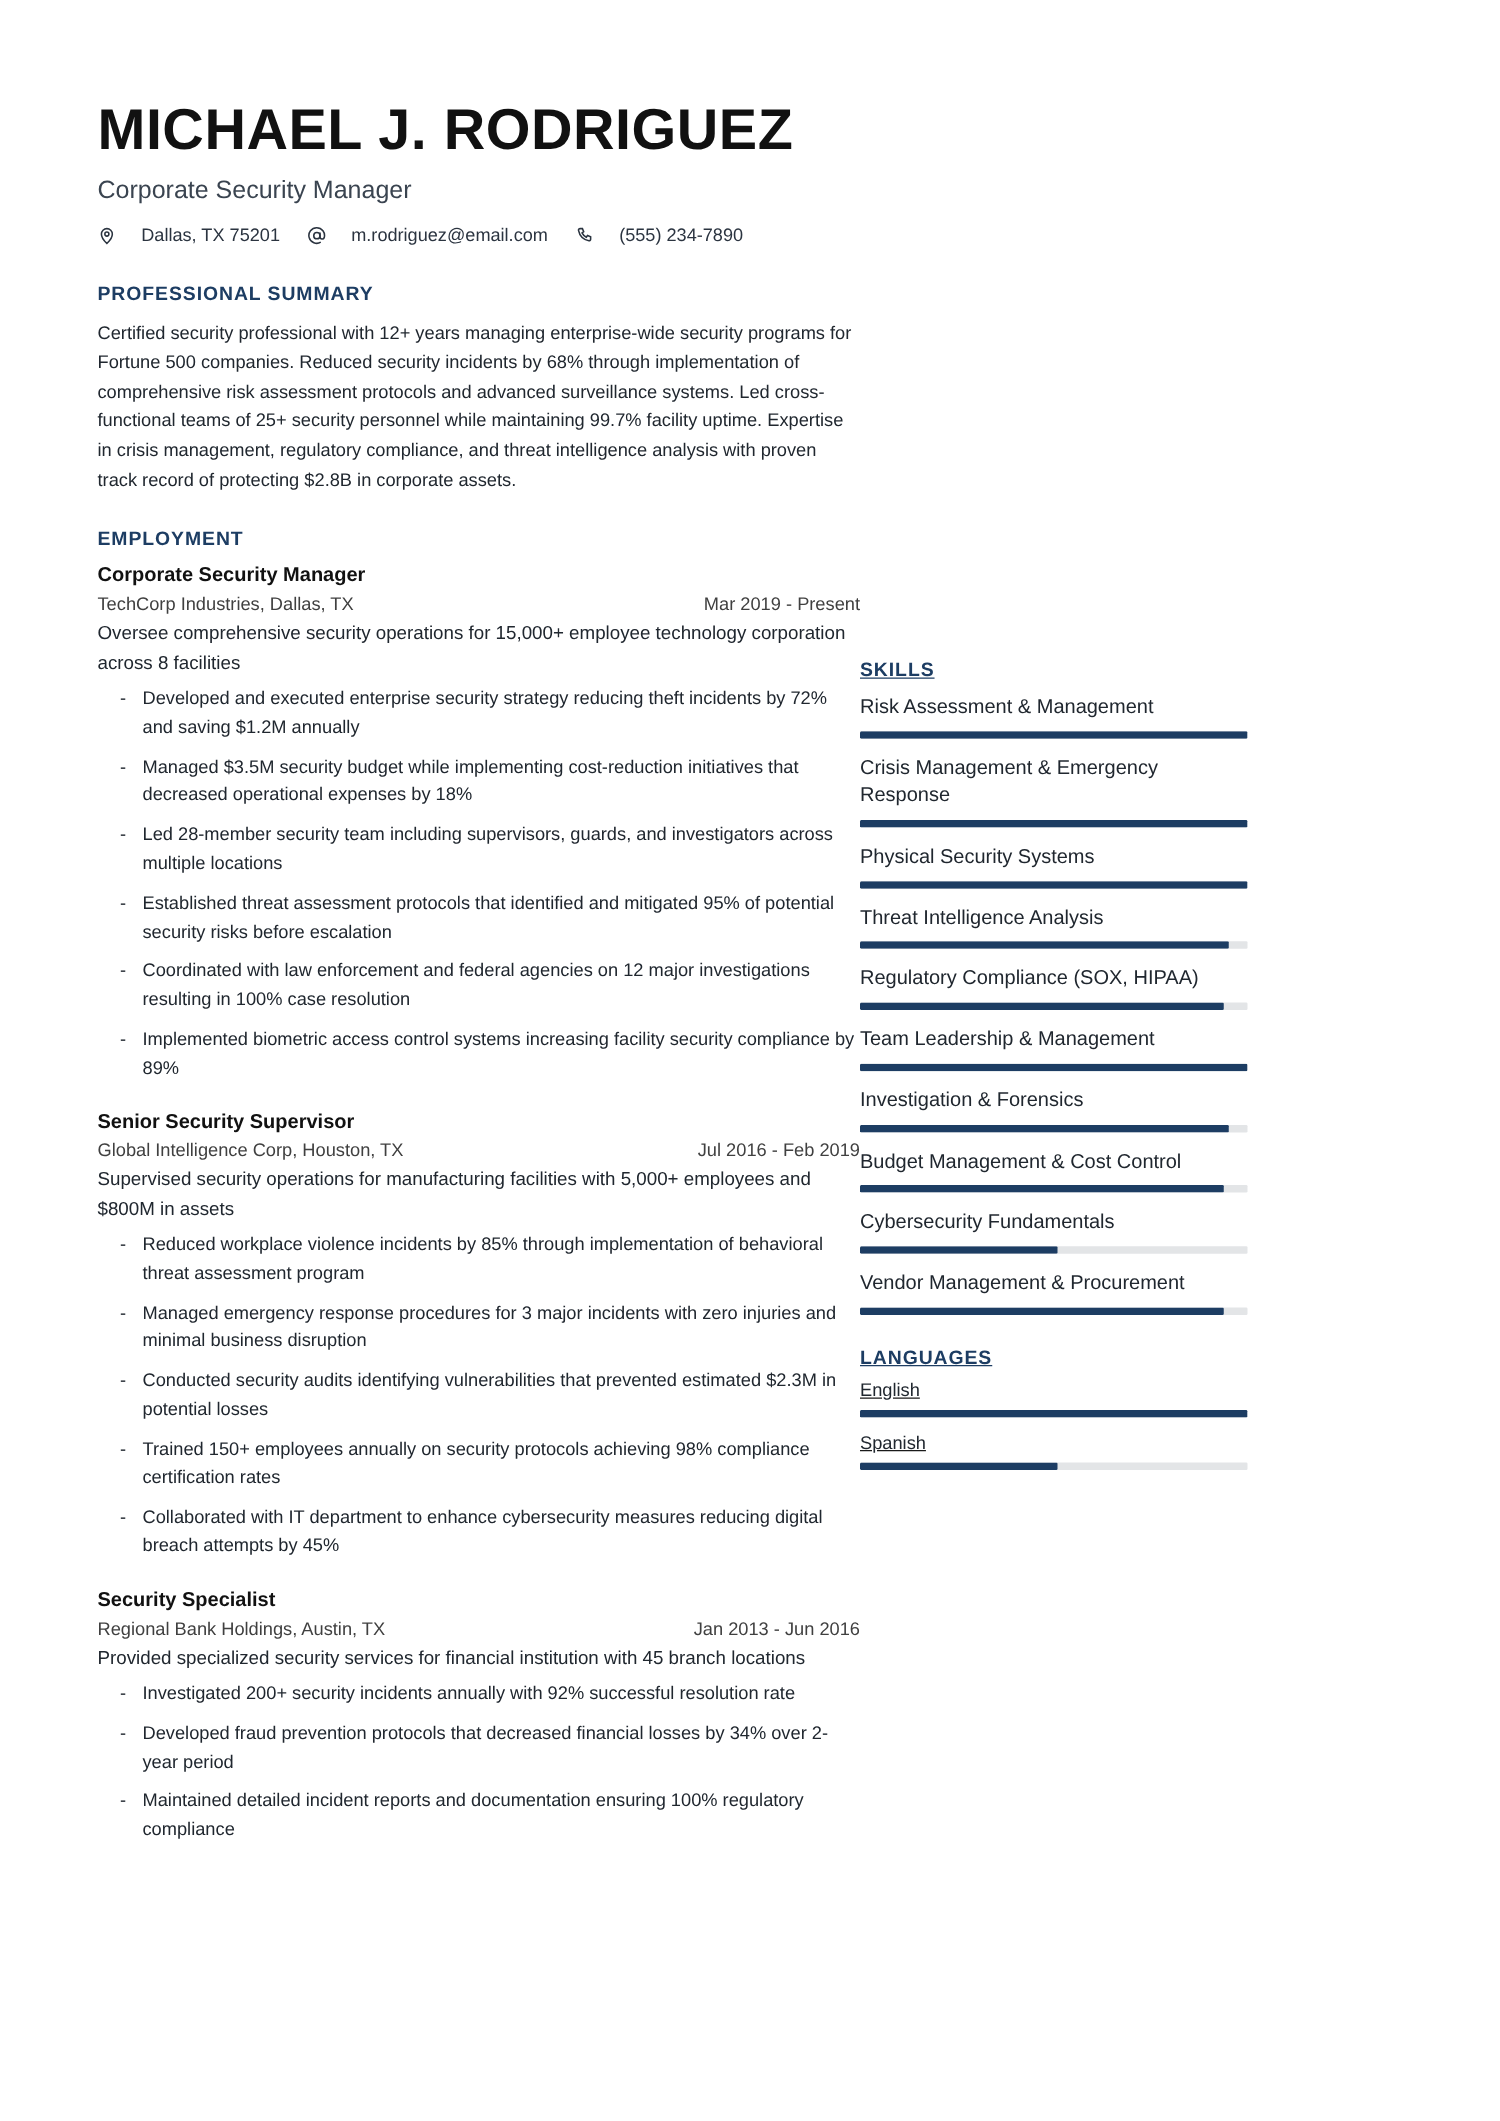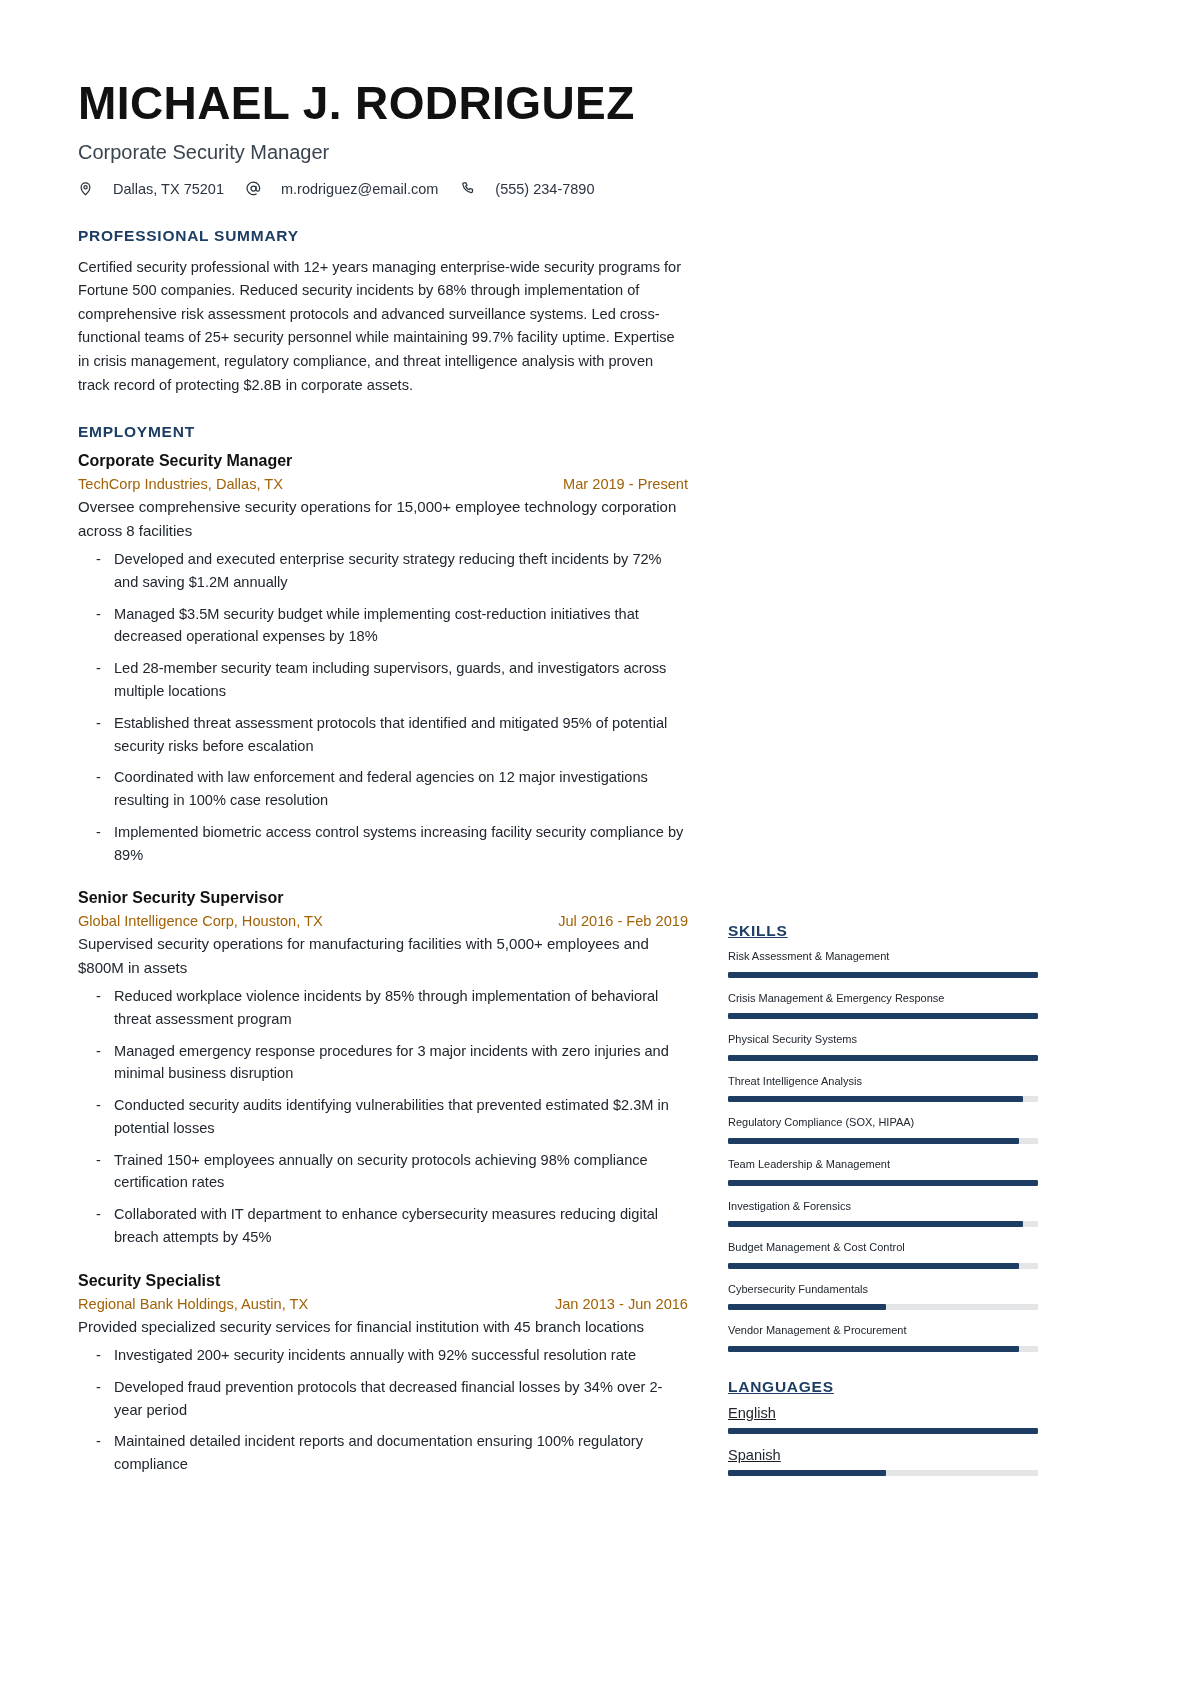--- a/index.html
+++ b/index.html
@@ -48,22 +48,21 @@
     display: flex;
     align-items: center;
     gap: 20px;
     white-space: nowrap;
   }
   .contact-item svg { display: block; flex: none; }
 
   
   .columns {
     display: flex;
-    align-items: flex-end;
-    gap: 40px;
+    align-items: center;
   }
   .col-main { width: 610px; flex: none; }
   .col-side { width: 310px; flex: none; padding-top: 1px; }
 
   .section { margin-bottom: 26px; }
   .section-title {
     color: #1d3d63;
     font-size: 15.5px;
     font-weight: bold;
     letter-spacing: 0.75px;
@@ -85,21 +84,21 @@
     font-size: 16px;
     font-weight: bold;
     color: #111111;
     margin-bottom: 6px;
   }
   .job-meta {
     display: flex;
     justify-content: space-between;
     align-items: baseline;
     font-size: 14.6px;
-    color: #a16207;
+    color: #404040;
     margin-bottom: 3px;
   }
   .job-company { }
   .job-dates { white-space: nowrap; }
   .job-desc {
     font-size: 15px;
     line-height: 1.56;
     color: #20272f;
     margin-bottom: 6px;
   }
@@ -117,21 +116,21 @@
     content: "-";
     position: absolute;
     left: 2px;
     top: 0;
     color: #20272f;
   }
 
   
   .skill-item { margin-bottom: 13px; }
   .skill-label {
-    font-size: 11px;
+    font-size: 16px;
     color: #20272f;
     line-height: 1.42;
     margin-bottom: 7px;
   }
   .bar-track {
     height: 6px;
     width: 100%;
     background: #e3e5e7;
     border-radius: 1px;
     overflow: hidden;

